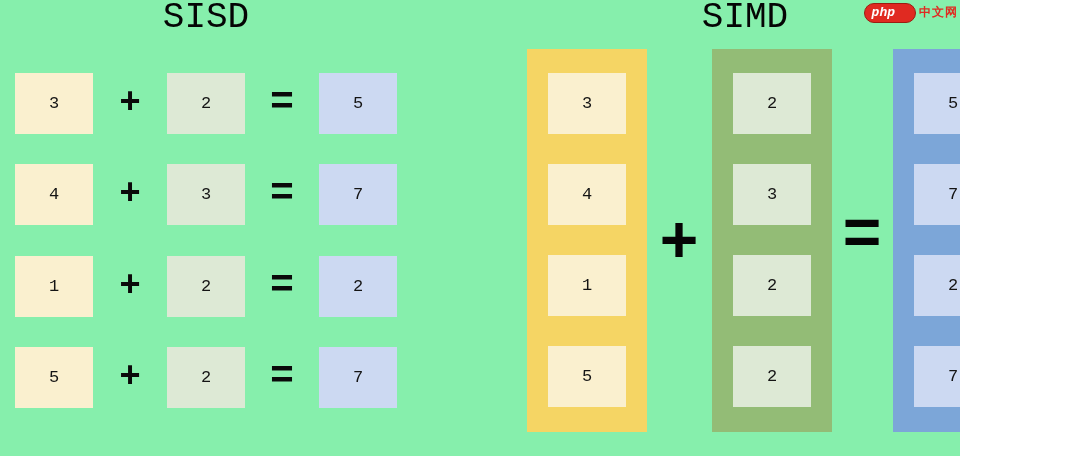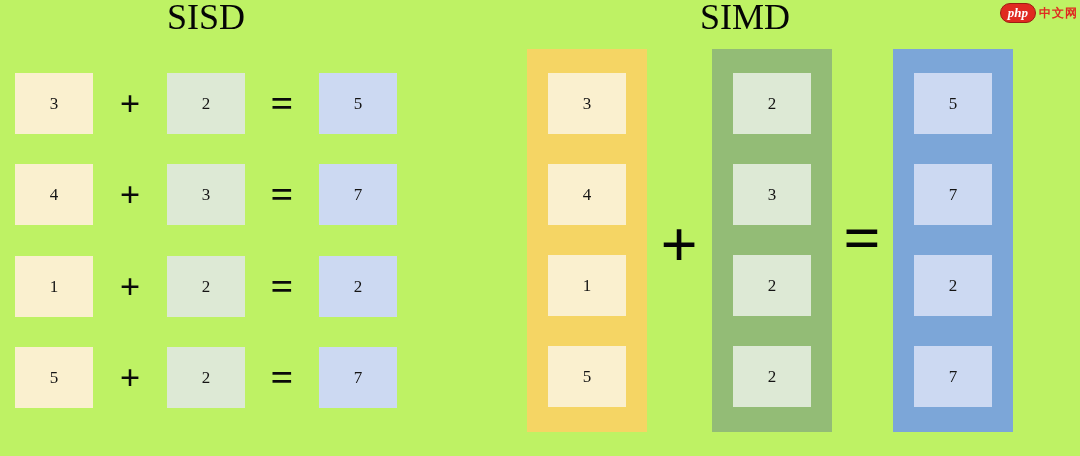--- a/index.html
+++ b/index.html
@@ -1,18 +1,18 @@
 <!DOCTYPE html>
 <html style="--light-yellow: #faf0cf; --light-green: #dde9d5; --light-blue: #ccd9f2; --gold: #f5d564; --green: #93bc76; --blue: #7ca6d8; --logo-red: #e02a21;"><head>
 <meta charset="utf-8">
 <style>
   html,body{margin:0;padding:0;background:#ffffff;}
   .canvas{
-    position:relative;width:1080px;height:456px;background:#bef264;overflow:hidden;
-    font-family:Liberation Serif, serif;color:#000;
+    position:relative;width:960px;height:456px;background:#86efac;overflow:hidden;
+    font-family:Liberation Mono, monospace;color:#000;
   }
   .section-title{
     position:absolute;top:-2px;font-size:36px;line-height:1.1;
     text-align:center;color:#050505;
   }
   #sisd-title{left:15px;width:382px;}
   #simd-title{left:527px;width:436px;}
 
   
   .sisd-row{position:absolute;left:15px;width:382px;height:61px;display:flex;align-items:center;}
@@ -51,21 +51,21 @@
     position:absolute;width:70px;height:70px;display:flex;align-items:center;justify-content:center;
     font-weight:700;font-size:66px;line-height:1;color:#050505;
   }
   #plus-big{left:644px;top:210px;}
   #eq-big{left:827px;top:203px;}
 
   
   .logo{position:absolute;top:3px;right:2px;display:flex;align-items:center;gap:3px;}
   .logo-badge{
     background:var(--logo-red);color:#fff;font-style:italic;font-weight:700;font-size:13px;
-    line-height:1;padding:2px 7px 3px 7px;border-radius:10px;border:1px solid #9b1d12;
+    line-height:1;padding:2px 20px 3px 7px;border-radius:10px;border:1px solid #9b1d12;
   }
   .logo-text{color:var(--logo-red);font-weight:700;font-size:12px;line-height:1;letter-spacing:1px;}
 </style>
 </head>
 <body>
 
 <div class="canvas">
 
   <div class="section-title" id="sisd-title">SISD</div>
   <div class="section-title" id="simd-title">SIMD</div>

